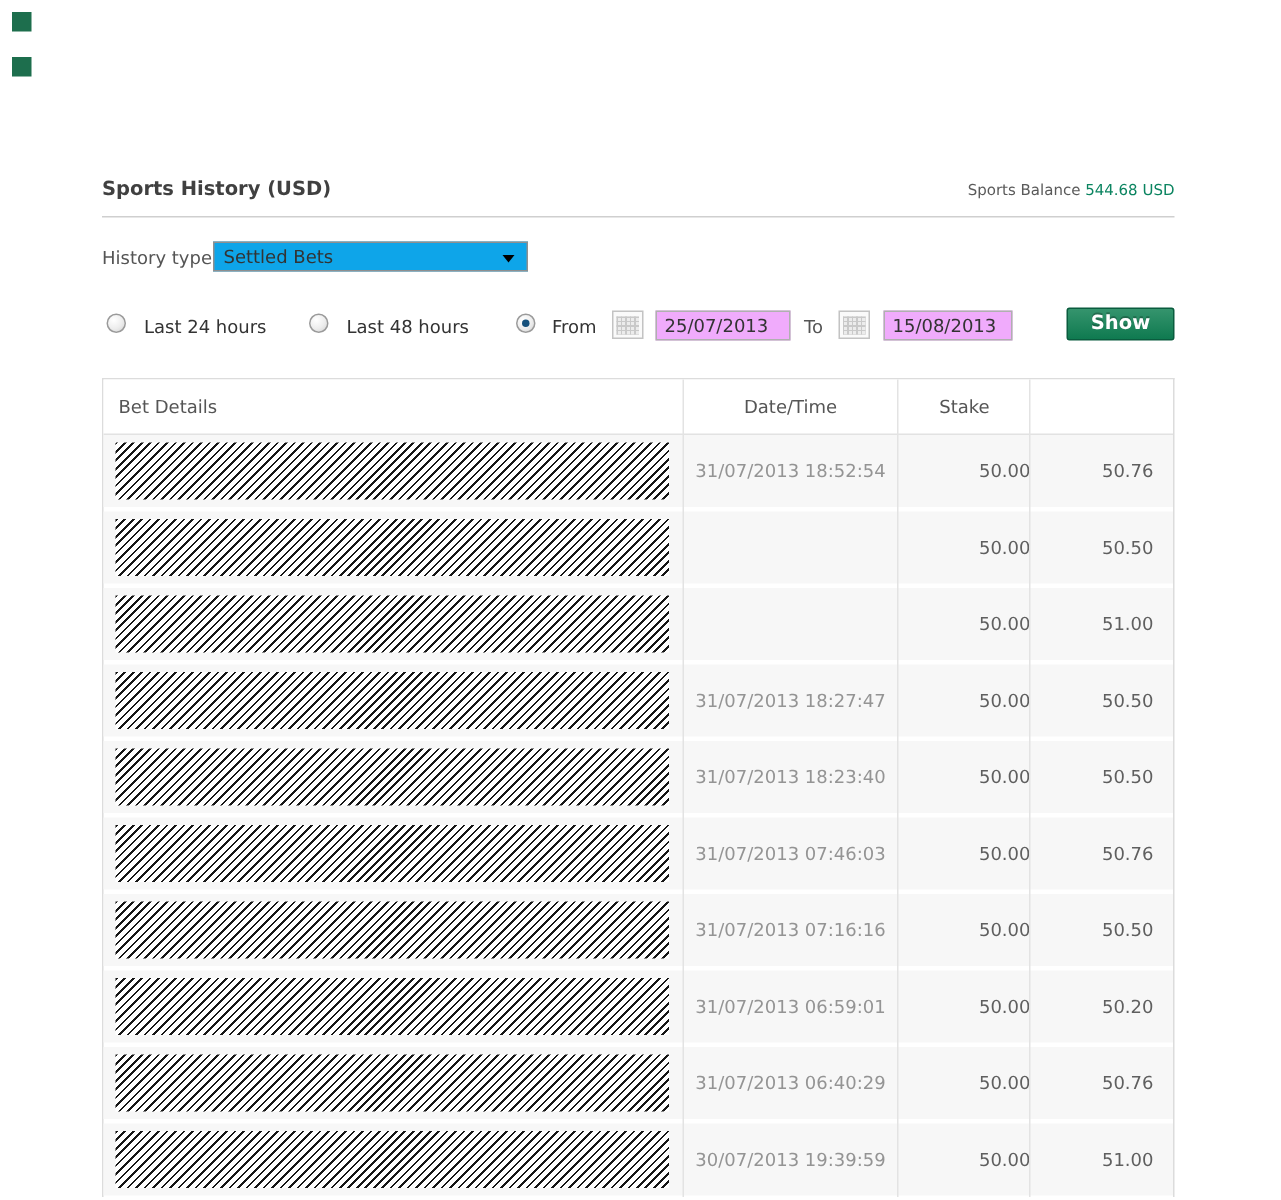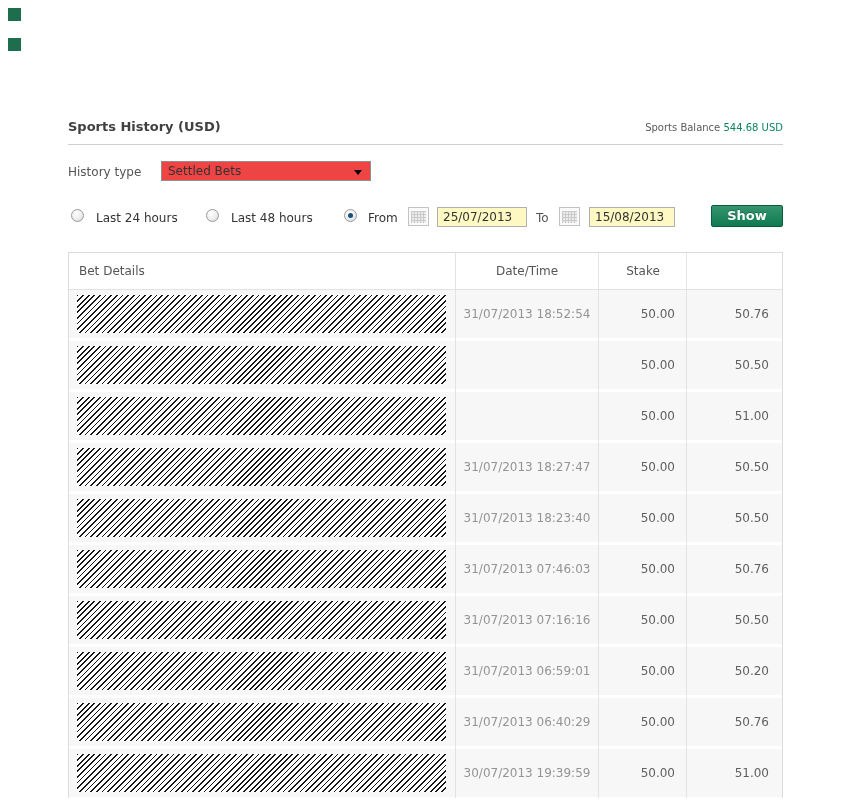--- a/index.html
+++ b/index.html
@@ -15,38 +15,38 @@
   
   .page-header { position:absolute; left:68px; top:119px; width:715px; display:flex; justify-content:space-between; align-items:baseline;gap:24px; }
   .page-title { font-size:13px; font-weight:bold; color:#404040; }
   .balance { font-size:10px; color:#5a5a5a; }
   .balance .balance-value { color:var(--balance-green,#0b8460); }
   .header-divider { position:absolute; left:68px; top:144px; width:715px; height:1px; background:#cfcfcf; }
 
   
   .history-row { position:absolute; left:68px; top:161px; width:715px; height:22px; }
   .history-label { position:absolute; left:0; top:4px; color:#555; }
-  .fake-select { position:absolute; left:74px; top:0; width:210px; height:20px; background:#ef4444; border:1px solid #8f8f8f; cursor:pointer;margin-left:19px; }
+  .fake-select { position:absolute; left:74px; top:0; width:210px; height:20px; background:#0ea5e9; border:1px solid #8f8f8f; cursor:pointer; }
   .fake-select .select-value { position:absolute; left:6px; top:2px; color:#333; }
   .select-arrow { position:absolute; right:8px; top:8px; width:0; height:0; border-left:4px solid transparent; border-right:4px solid transparent; border-top:5px solid #000; }
 
   
   .filter-row { position:absolute; left:68px; top:204px; width:715px; height:26px; }
   .radio { position:absolute; width:13px; height:13px; border-radius:50%; border:1px solid #9a9a9a; background:radial-gradient(circle at 35% 30%, #ffffff 0%, #ededed 55%, #d2d2d2 100%); top:5px; }
   .radio.selected::after { content:""; position:absolute; left:3px; top:3px; width:5px; height:5px; border-radius:50%; background:#15507c; }
   .radio-label { position:absolute; top:7px; color:#333; }
   #radio-24 { left:3px; } #label-24 { left:28px; }
   #radio-48 { left:138px; } #label-48 { left:163px; }
   #radio-from { left:276px; } #label-from { left:300px; }
   .cal-icon { position:absolute; top:3px; width:21px; height:19px; background:#fafafa; border:1px solid #c3c3c3; cursor:pointer; }
   .cal-icon .cal-grid { position:absolute; left:2px; right:2px; top:3px; bottom:2px; background-color:#ececec;
       background-image:repeating-linear-gradient(#c9c9c9 0 1px, transparent 1px 3px),
                        repeating-linear-gradient(90deg,#c9c9c9 0 1px, transparent 1px 3px); }
   #cal-from { left:340px; } #cal-to { left:491px; }
-  .date-input { position:absolute; top:3px; height:20px; border:1px solid #b0b0b0; background:#fef9c3; font-family:inherit; font-size:12px; color:#333; padding-left:5px; }
+  .date-input { position:absolute; top:3px; height:20px; border:1px solid #b0b0b0; background:#f0abfc; font-family:inherit; font-size:12px; color:#333; padding-left:5px; }
   #input-from { left:369px; width:90px; }
   #input-to { left:521px; width:86px; }
   #to-label { left:468px; position:absolute; top:7px; color:#555; }
   .show-button { position:absolute; left:643px; top:1px; width:72px; height:22px;
       background:linear-gradient(var(--btn-top,#35946d), var(--btn-bottom,#0f7a50));
       border:1px solid #0a5c3e; border-radius:2px; color:#fff; font-weight:bold; font-size:13px;
       font-family:inherit; text-align:center; line-height:20px; cursor:pointer; text-shadow:0 -1px 0 rgba(0,0,0,0.25); }
 
   
   .bets-table { position:absolute; left:68px; top:252px; width:715px; height:546px; border:1px solid #dcdcdc; border-bottom:none; }
@@ -56,21 +56,21 @@
   .th-date { left:386px; width:144px; text-align:center; }
   .th-stake { left:530px; width:88px; text-align:center; }
   .th-return { left:618px; width:95px; text-align:center; }
 
   .trow { position:relative; height:48px; margin-bottom:3px; background:var(--row-bg,#f7f7f7); }
   .trow:last-child { margin-bottom:0; }
   .hatch { position:absolute; left:8px; top:5px; width:369px; height:38px; background:#fff;
       background-image:repeating-linear-gradient(135deg, #161616 0, #161616 1.2px, rgba(0,0,0,0) 1.2px, rgba(0,0,0,0) 4px); }
   .cell { position:absolute; top:0; height:48px; line-height:48px; }
   .cell.date { left:386px; width:144px; text-align:center; color:#949494; }
-  .cell.stake { left:530px; width:88px; text-align:right; padding-right:12px; color:#5f5f5f; }
+  .cell.stake { left:530px; width:88px; text-align:right; padding-right:0; color:#5f5f5f; }
   .cell.return { left:618px; width:95px; text-align:right; padding-right:13px; color:#5f5f5f; }
 
   .vline { position:absolute; top:0; bottom:0; width:1px; background:#e3e3e3; z-index:2; }
   #vline-1 { left:386px; } #vline-2 { left:529px; } #vline-3 { left:617px; }
 </style>
 </head>
 <body>
 
 <div id="screen">
 

